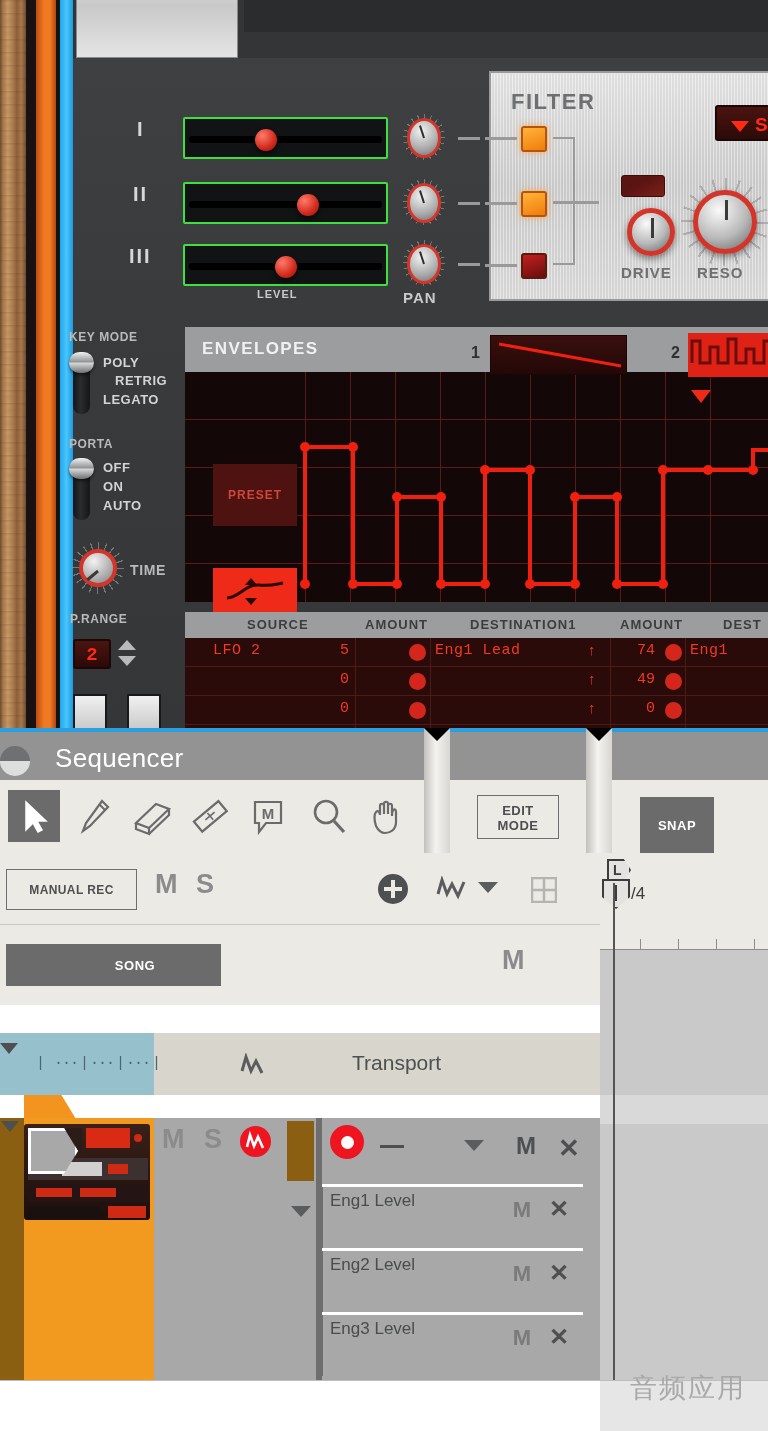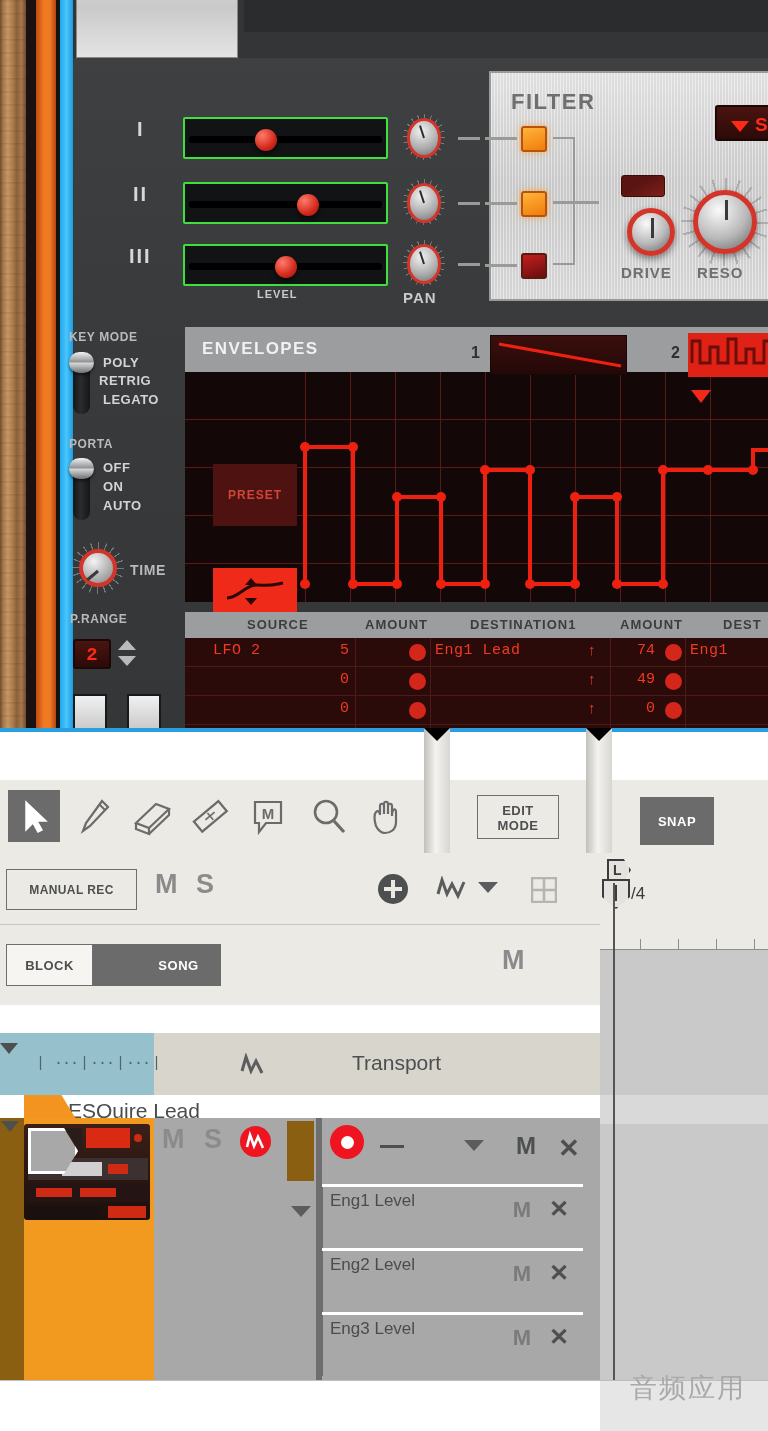--- a/index.html
+++ b/index.html
@@ -202,21 +202,21 @@
 
   .toolbar { position: absolute; left: 0; top: 52px; width: 768px; height: 73px; background: #eceae5; }
   .tool-btn { position: absolute; top: 10px; width: 52px; height: 52px; }
   .tool-btn.sel { background: #6b6b6b; }
   .edit-mode {
     position: absolute; left: 477px; top: 15px; width: 82px; height: 44px;
     border: 1px solid #6e6e6e; color: #4d4f50; font-size: 13px; font-weight: bold;
     text-align: center; line-height: 15px; padding-top: 7px; letter-spacing: 0.5px;
   }
   .snap-btn {
-    position: absolute; left: 640px; top: 17px; width: 74px; height: 48px;
+    position: absolute; left: 640px; top: 17px; width: 74px; height: 56px;
     background: #6b6b6b; color: #fff; font-size: 13px; font-weight: bold;
     display: flex; align-items: center; justify-content: center; letter-spacing: 0.5px;
   }
   .divider-handle {
     position: absolute; top: 0; width: 26px; height: 144px;
     background: linear-gradient(90deg,#c2c0bb,#f4f3f0 45%,#d8d6d1);
   }
   .dh-tri-top { position: absolute; left: 0; top: 0; width: 0; height: 0; border-left: 13px solid transparent; border-right: 13px solid transparent; border-top: 13px solid #000; }
   .dh-tri-bot { position: absolute; left: 0; bottom: 0; width: 0; height: 0; border-left: 13px solid transparent; border-right: 13px solid transparent; border-bottom: 13px solid #000; }
 
@@ -389,21 +389,21 @@
         <div class="bigknob" style="left:202px;top:117px;width:64px;height:64px;"></div>
         <div class="knob-label" style="left:206px;top:191px;">RESO</div>
 
       </div>
 
       <div>
         <div class="kmlabel" style="left:-4px;top:330px;">KEY MODE</div>
         <div class="switch-track" style="left:0px;top:352px;"></div>
         <div class="switch-cap" style="left:-4px;top:352px;"></div>
         <div class="sw-opt" style="left:30px;top:355px;">POLY</div>
-        <div class="sw-opt" style="left:26px;top:373px;">RETRIG</div>
+        <div class="sw-opt" style="left:42px;top:373px;">RETRIG</div>
         <div class="sw-opt" style="left:30px;top:392px;">LEGATO</div>
       </div>
 
       <div>
         <div class="kmlabel" style="left:-4px;top:437px;">PORTA</div>
         <div class="switch-track" style="left:0px;top:458px;"></div>
         <div class="switch-cap" style="left:-4px;top:458px;"></div>
         <div class="sw-opt" style="left:30px;top:460px;">OFF</div>
         <div class="sw-opt" style="left:30px;top:479px;">ON</div>
         <div class="sw-opt" style="left:30px;top:498px;">AUTO</div>
@@ -537,20 +537,24 @@
           <div class="mm-num" style="left:430px;top:4px;width:40px;">0</div>
           <div class="mm-dot" style="left:480px;top:6px;"></div>
         </div>
       </div>
     </div>
   </div>
 
   <div class="seq">
     <div class="blue-line-bot"></div>
 
+    <div class="seq-title-bar">
+      <div class="seq-icon"></div>
+      <div class="seq-title">Sequencer</div>
+    </div>
 
     <div class="toolbar">
       <div class="tool-btn sel" style="left:8px;">
         <svg width="52" height="52" viewBox="0 0 52 52">
           <polygon points="18,12 18,40 25,33 30,42 34,40 29,31 38,31" fill="#fff" stroke="#fff" stroke-width="1.5"></polygon>
         </svg>
       </div>
       <div class="tool-btn" style="left:68px;">
         <svg width="52" height="52" viewBox="0 0 52 52">
           <path d="M34,11 L40,17 L22,36 L15,41 L18,33 Z" fill="none" stroke="#6b6b6b" stroke-width="2.2"></path>
@@ -619,21 +623,20 @@
       </svg>
       <div class="caret-dn" style="left:478px;top:29px;"></div>
       <svg width="26" height="26" style="position:absolute;left:531px;top:24px;">
         <rect x="1" y="1" width="24" height="24" fill="none" stroke="#b6b4b0" stroke-width="2.5"></rect>
         <path d="M13,1 L13,25 M1,13 L25,13" stroke="#b6b4b0" stroke-width="2.5"></path>
       </svg>
     </div>
 
     <div class="ctrl-row2">
       <div class="blocksong">
-        <div class="bs-half bs-block">BLOCK</div>
         <div class="bs-half bs-song">SONG</div>
       </div>
       <div class="ms-letter" style="left:502px;top:20px;">M</div>
     </div>
 
     <div class="ruler">
       <div class="ruler-base"></div>
       <div class="ruler-tick" style="left:40px;"></div>
       <div class="ruler-tick" style="left:78px;"></div>
       <div class="ruler-tick" style="left:116px;"></div>
@@ -650,23 +653,20 @@
     <div class="tp-row">
       <div class="tp-blue"></div>
       <div class="tp-caret"></div>
       <div class="tp-ticks">|&nbsp; ··· | ··· | ··· |</div>
       <svg width="30" height="26" class="tp-wave">
         <polyline points="2,18 6,4 11,18 16,8 22,20" fill="none" stroke="#5a5c5d" stroke-width="3"></polyline>
       </svg>
       <div class="tp-label">Transport</div>
     </div>
 
-    <div class="track-name-bar">
-      <div class="track-name">ESQuire Lead</div>
-    </div>
     <div class="track-tab"></div>
     <div class="track-leftstub"></div>
     <div class="track-caret2"></div>
     <div class="track-colorbar"></div>
 
     <div class="track-thumb">
       <div class="thumb-panel" style="left:4px;top:4px;width:54px;height:26px;background:#2a1c18;"></div>
       <div class="thumb-panel" style="left:62px;top:4px;width:44px;height:20px;background:#d92a14;"></div>
       <div class="thumb-dot" style="left:110px;top:10px;width:8px;height:8px;border-radius:50%;"></div>
       <div class="thumb-panel" style="left:4px;top:34px;width:120px;height:22px;background:#3c3030;"></div>

